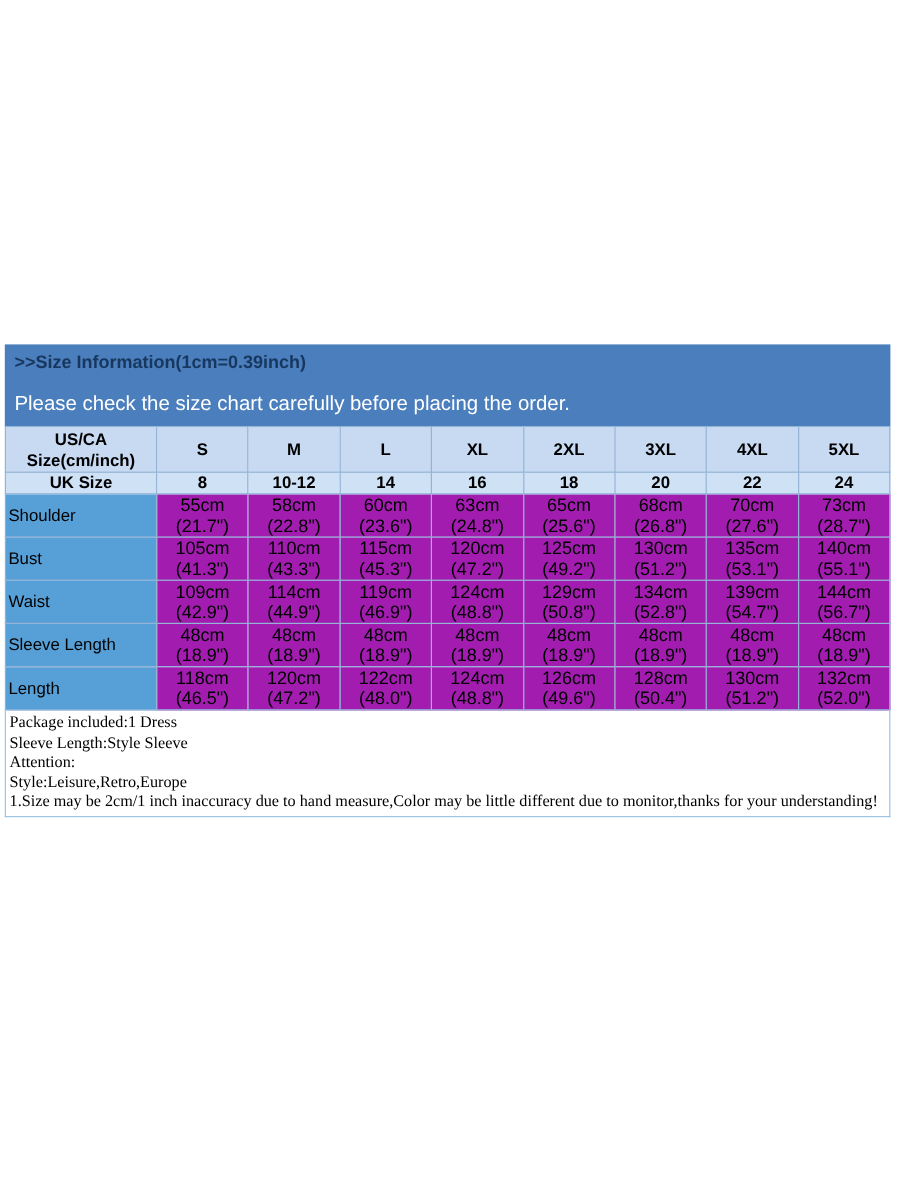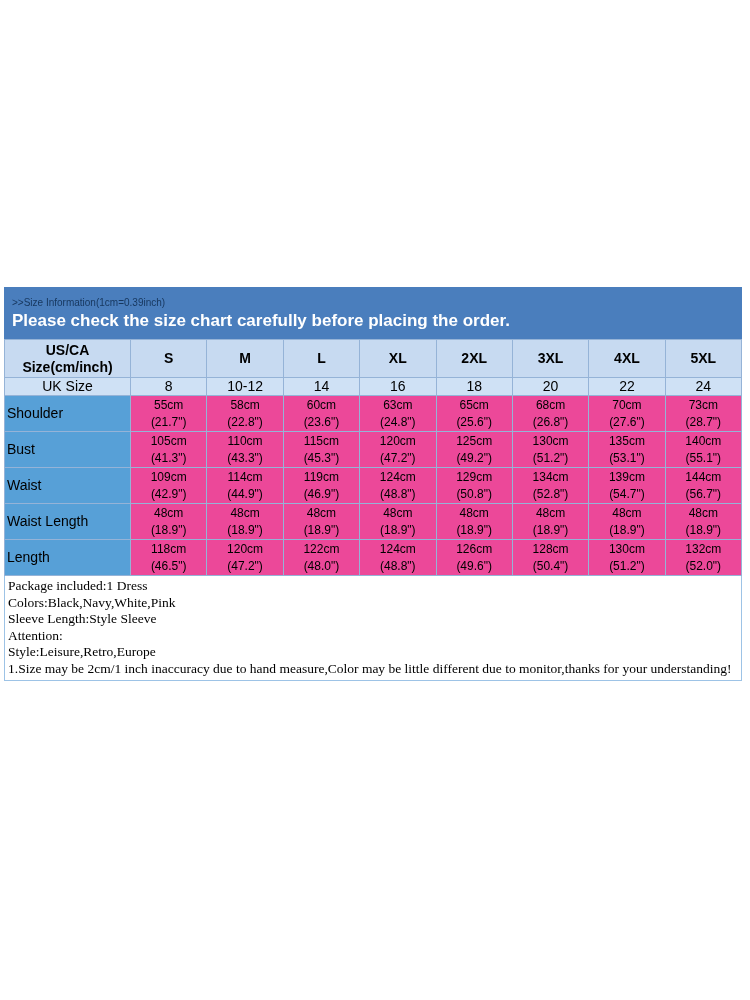--- a/index.html
+++ b/index.html
@@ -17,30 +17,30 @@
     top: 287px;
     width: 738px;
   }
   
   .band {
     background: var(--band_bg, #4a7ebd);
     padding: 7px 8px 8px 8px;
   }
   .band-title {
     color: var(--band_title_text, #17375e);
-    font-size: 10px;
-    font-weight: normal;
+    font-size: 15px;
+    font-weight: bold;
     line-height: 17px;
   }
   .band-subtitle {
     color: var(--band_subtitle_text, #ffffff);
     font-size: 17px;
-    font-weight: bold;
+    font-weight: normal;
     line-height: 20px;
-    margin-top: 0;
+    margin-top: 16px;
   }
   
   table.size-table {
     width: 100%;
     border-collapse: collapse;
     table-layout: fixed;
   }
   table.size-table th, table.size-table td {
     border: 1px solid var(--grid_border, #95b3d7);
     text-align: center;
@@ -50,27 +50,27 @@
   thead th {
     background: var(--header_row_bg, #c7daf1);
     font-size: 14px;
     font-weight: bold;
     height: 37px;
     line-height: 17px;
   }
   tr.size-row td {
     background: var(--size_row_bg, #cfe1f5);
     font-size: 14px;
-    font-weight: normal;
+    font-weight: bold;
     height: 17px;
     line-height: 17px;
   }
   tr.measure-row td {
-    background: #ec4899;
-    font-size: 12px;
+    background: #a21caf;
+    font-size: 15px;
     height: 35px;
     line-height: 17px;
   }
   tr.measure-row td.measure-label {
     background: var(--measure_label_bg, #57a0d7);
     text-align: left;
     padding-left: 2px;
     font-size: 14px;
     font-weight: normal;
   }
@@ -230,21 +230,21 @@
           <td>
             <div>139cm</div>
             <div>(54.7")</div>
           </td>
           <td>
             <div>144cm</div>
             <div>(56.7")</div>
           </td>
         </tr>
         <tr class="measure-row">
-          <td class="measure-label">Waist Length</td>
+          <td class="measure-label">Sleeve Length</td>
           <td>
             <div>48cm</div>
             <div>(18.9")</div>
           </td>
           <td>
             <div>48cm</div>
             <div>(18.9")</div>
           </td>
           <td>
             <div>48cm</div>
@@ -305,20 +305,19 @@
             <div>132cm</div>
             <div>(52.0")</div>
           </td>
         </tr>
       </tbody>
   </table>
 
   <div class="notes" id="notes">
 
   <div class="note-line">Package included:1 Dress</div>
-      <div class="note-line">Colors:Black,Navy,White,Pink</div>
       <div class="note-line">Sleeve Length:Style Sleeve</div>
       <div class="note-line">Attention:</div>
       <div class="note-line">Style:Leisure,Retro,Europe</div>
       <div class="note-line">1.Size may be 2cm/1 inch inaccuracy due to hand measure,Color may be little different due to monitor,thanks for your understanding!</div>
     </div>
 
 </div>
 
 </body></html>

